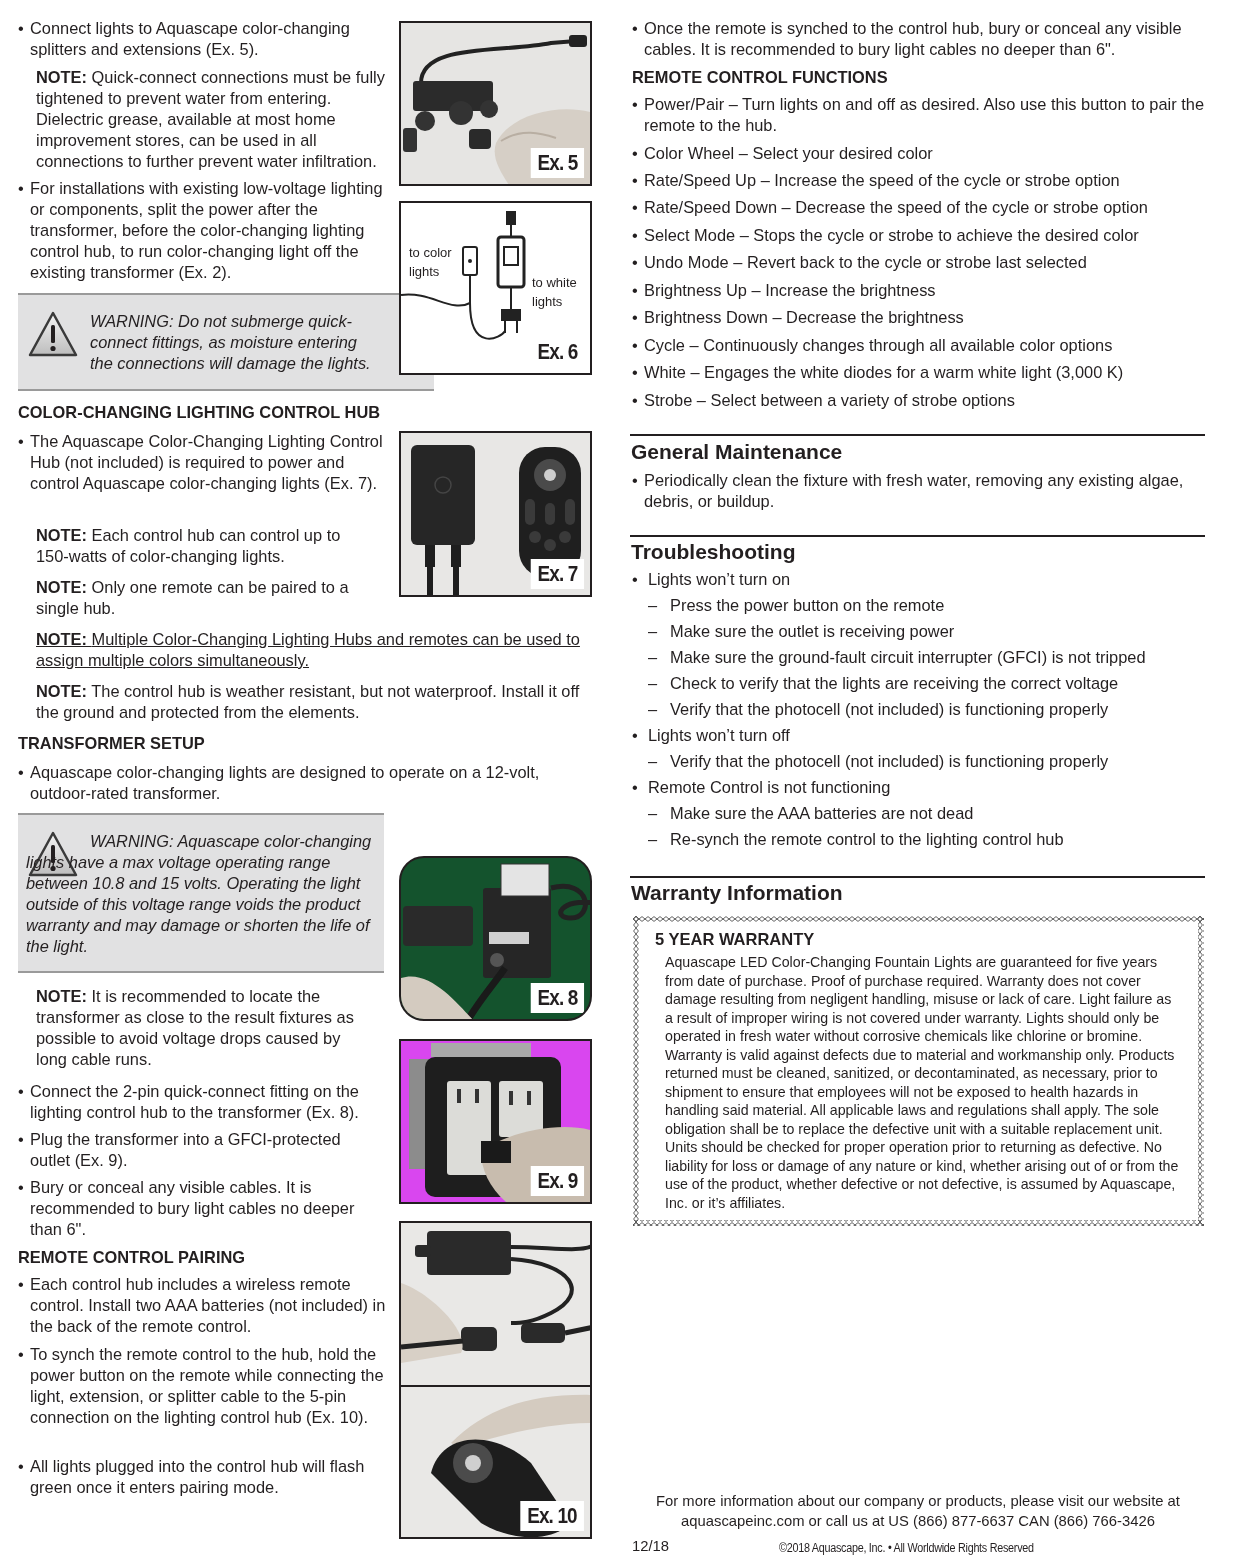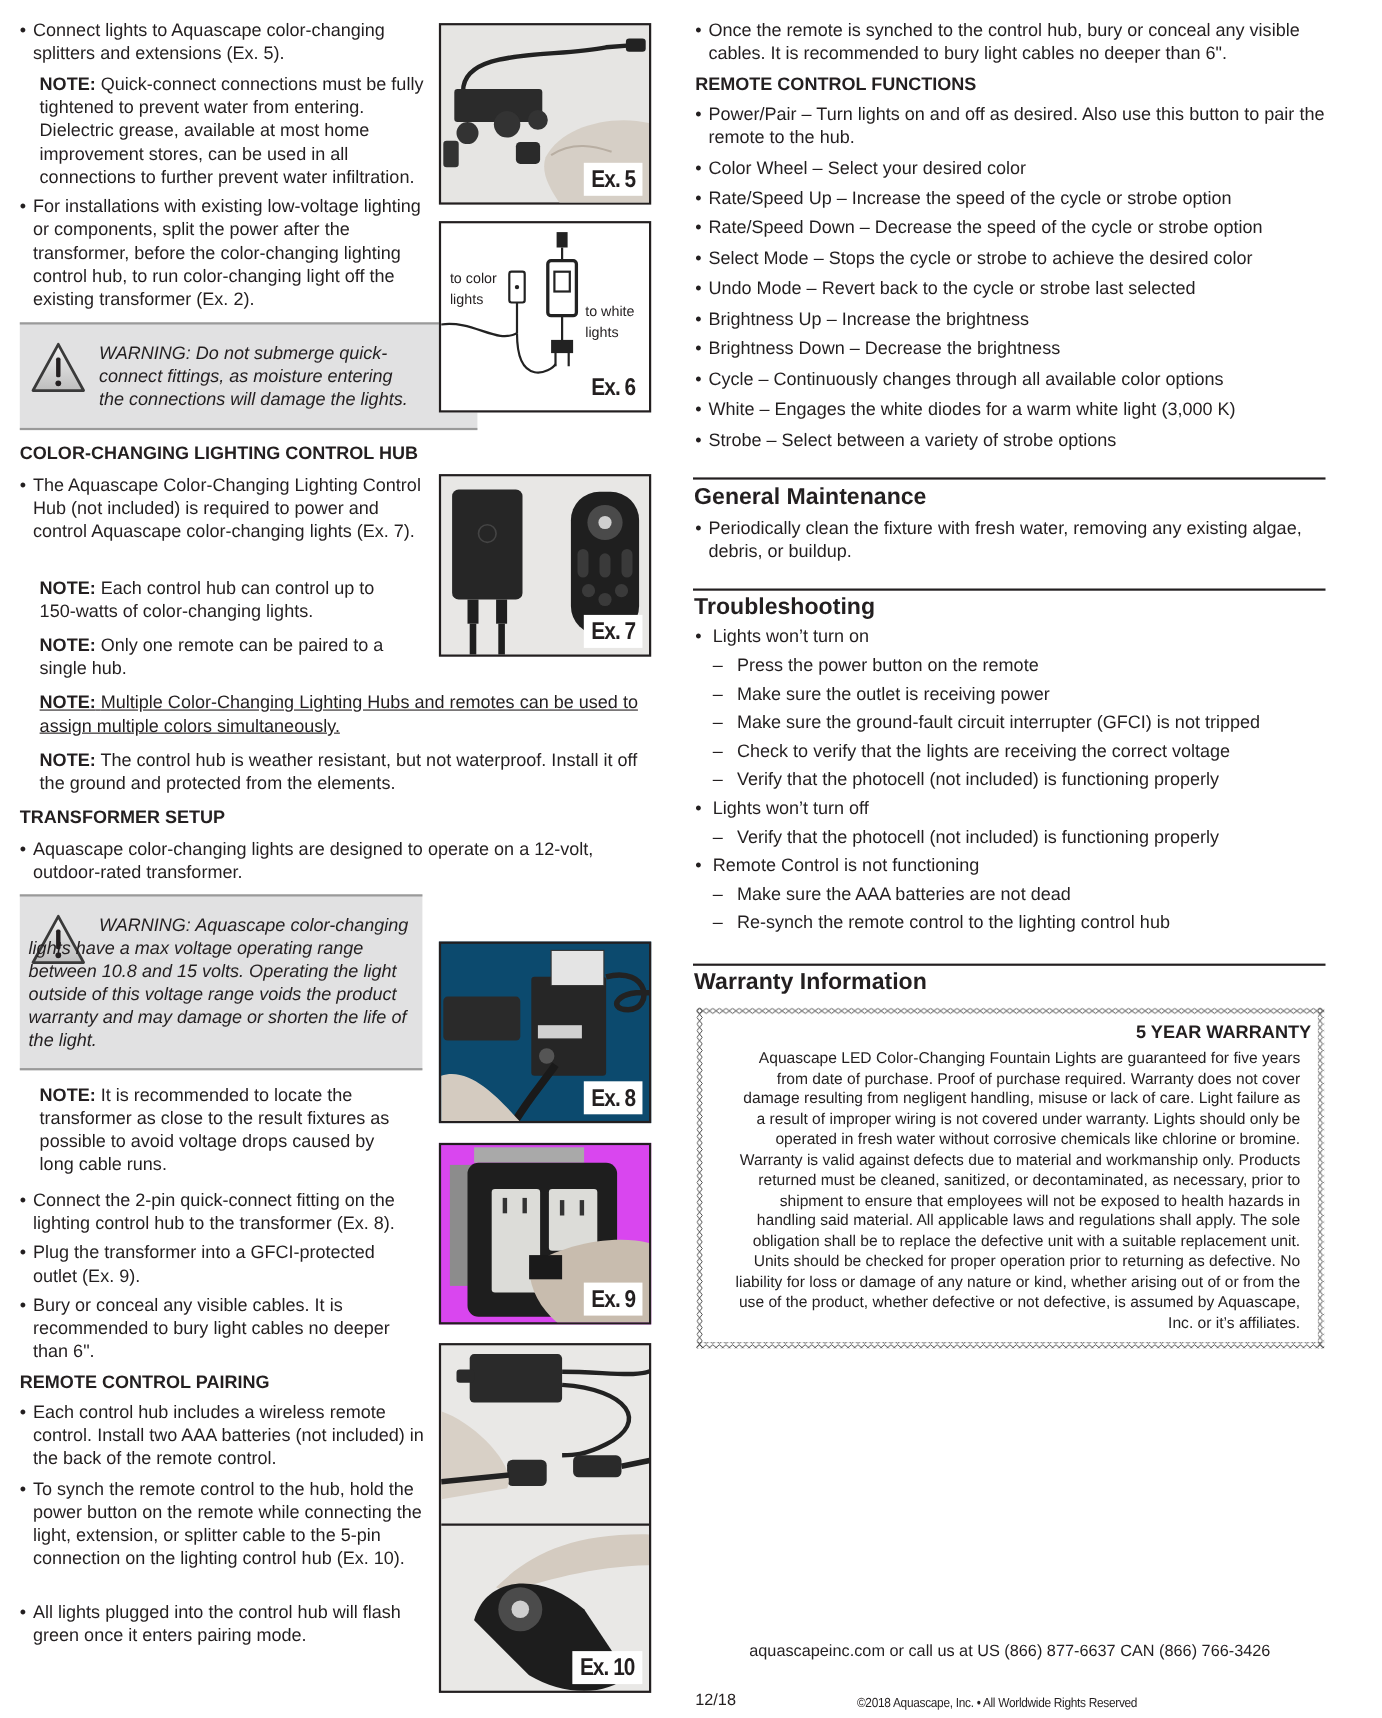--- a/index.html
+++ b/index.html
@@ -15,21 +15,21 @@
   .warn { position: absolute; background: #e1e1e2; border-top: 2px solid #9a9a9a; border-bottom: 2px solid #9a9a9a; font-style: italic; }
   .warn .wicon { position: absolute; }
   .fig { position: absolute; border: 2px solid #231f20; overflow: hidden; background: #e9e8e6; }
   .fig .lbl { position: absolute; right: 6px; bottom: 6px; background: #fff; font-family: "Liberation Sans", sans-serif; font-weight: bold; font-size: 22px; line-height: 30px; padding: 0 8px; letter-spacing: -1px; transform: scaleX(0.86); transform-origin: right bottom; }
   .rule { position: absolute; height: 2px; background: #231f20; }
   .h2 { position: absolute; font-weight: bold; font-size: 21px; }
   .dash { position: absolute; }
   .dash .d { position: absolute; left: 0; }
   .dash .t { position: absolute; left: 22px; white-space: nowrap; }
   .warranty-box { position: absolute; left: 633px; top: 916px; width: 571px; height: 310px; }
-  .warranty-inner { position: absolute; left: 22px; right: 12px; top: 10px; text-align: right; font-size: 14.2px; line-height: 18.5px; }
+  .warranty-inner { position: absolute; left: 22px; right: 12px; top: 10px; text-align: left; font-size: 14.2px; line-height: 18.5px; }
   .footer { position: absolute; text-align: center; font-size: 14.8px; line-height: 19.5px; }
 </style>
 </head>
 <body>
 
 <div class="bul" style="left:18px; top:18px; width:375px;">
   <span class="dot">•</span>
   <span class="txt">Connect lights to Aquascape color-changing splitters and extensions (Ex. 5).</span>
 </div>
 
@@ -186,21 +186,21 @@
     <rect x="124" y="66" width="10" height="26" rx="5" fill="#3a3a3a"></rect>
     <rect x="144" y="70" width="10" height="22" rx="5" fill="#3a3a3a"></rect>
     <rect x="164" y="66" width="10" height="26" rx="5" fill="#3a3a3a"></rect>
     <circle cx="134" cy="104" r="6" fill="#3a3a3a"></circle>
     <circle cx="164" cy="104" r="6" fill="#3a3a3a"></circle>
     <circle cx="149" cy="112" r="6" fill="#3a3a3a"></circle>
   </svg>
   <div class="lbl">Ex. 7</div>
 </div>
 
-<div class="fig" style="left:399px; top:856px; width:193px; height:165px; background:#0c4a6e;">
+<div class="fig" style="left:399px; top:856px; width:193px; height:165px; background:#14532d;border-radius:25px;">
   <svg width="193" height="165" viewBox="0 0 193 165">
     <path d="M150 30 C 190 20, 193 60, 170 60 C 150 60, 160 40, 193 45" stroke="#222" stroke-width="5" fill="none"></path>
     <rect x="2" y="48" width="70" height="40" rx="4" fill="#2a2a2a"></rect>
     <rect x="82" y="30" width="68" height="90" rx="3" fill="#262626"></rect>
     <rect x="100" y="6" width="48" height="32" fill="#e4e4e4" stroke="#333"></rect>
     <rect x="88" y="74" width="40" height="12" fill="#d0d0d0"></rect>
     <circle cx="96" cy="102" r="7" fill="#555"></circle>
     <path d="M104 110 C 90 130, 80 140, 65 165" stroke="#1a1a1a" stroke-width="7" fill="none"></path>
     <path d="M0 120 C 30 110, 60 150, 75 165 L 0 165 Z" fill="#d4cbc0"></path>
   </svg>
@@ -373,16 +373,17 @@
     <rect x="0" y="0" width="6" height="310" fill="url(#chainV)"></rect>
     <rect x="565" y="0" width="6" height="310" fill="url(#chainV)"></rect>
   </svg>
   <div class="warranty-inner">
     <div style="font-weight:bold; font-size:16.5px; line-height:26px; margin-bottom:1px;">5 YEAR WARRANTY</div>
     <div style="padding:0 10px;">Aquascape LED Color-Changing Fountain Lights are guaranteed for five years from date of purchase. Proof of purchase required. Warranty does not cover damage resulting from negligent handling, misuse or lack of care. Light failure as a result of improper wiring is not covered under warranty. Lights should only be operated in fresh water without corrosive chemicals like chlorine or bromine. Warranty is valid against defects due to material and workmanship only. Products returned must be cleaned, sanitized, or decontaminated, as necessary, prior to shipment to ensure that employees will not be exposed to health hazards in handling said material. All applicable laws and regulations shall apply. The sole obligation shall be to replace the defective unit with a suitable replacement unit. Units should be checked for proper operation prior to returning as defective. No liability for loss or damage of any nature or kind, whether arising out of or from the use of the product, whether defective or not defective, is assumed by Aquascape, Inc. or it’s affiliates.</div>
   </div>
 </div>
 
 <div class="footer" style="left:632px; top:1492px; width:572px;">
+  <div>For more information about our company or products, please visit our website at</div>
   <div>aquascapeinc.com or call us at US (866) 877-6637 CAN (866) 766-3426</div>
 </div>
 <div class="abs" style="left:632px; top:1536px; font-size:14.8px;">12/18</div>
 <div class="abs" style="left:779px; top:1538px; font-size:12px; letter-spacing:-0.3px; transform:scaleX(0.9); transform-origin:left top;">©2018 Aquascape, Inc. • All Worldwide Rights Reserved</div>
 
 </body></html>

